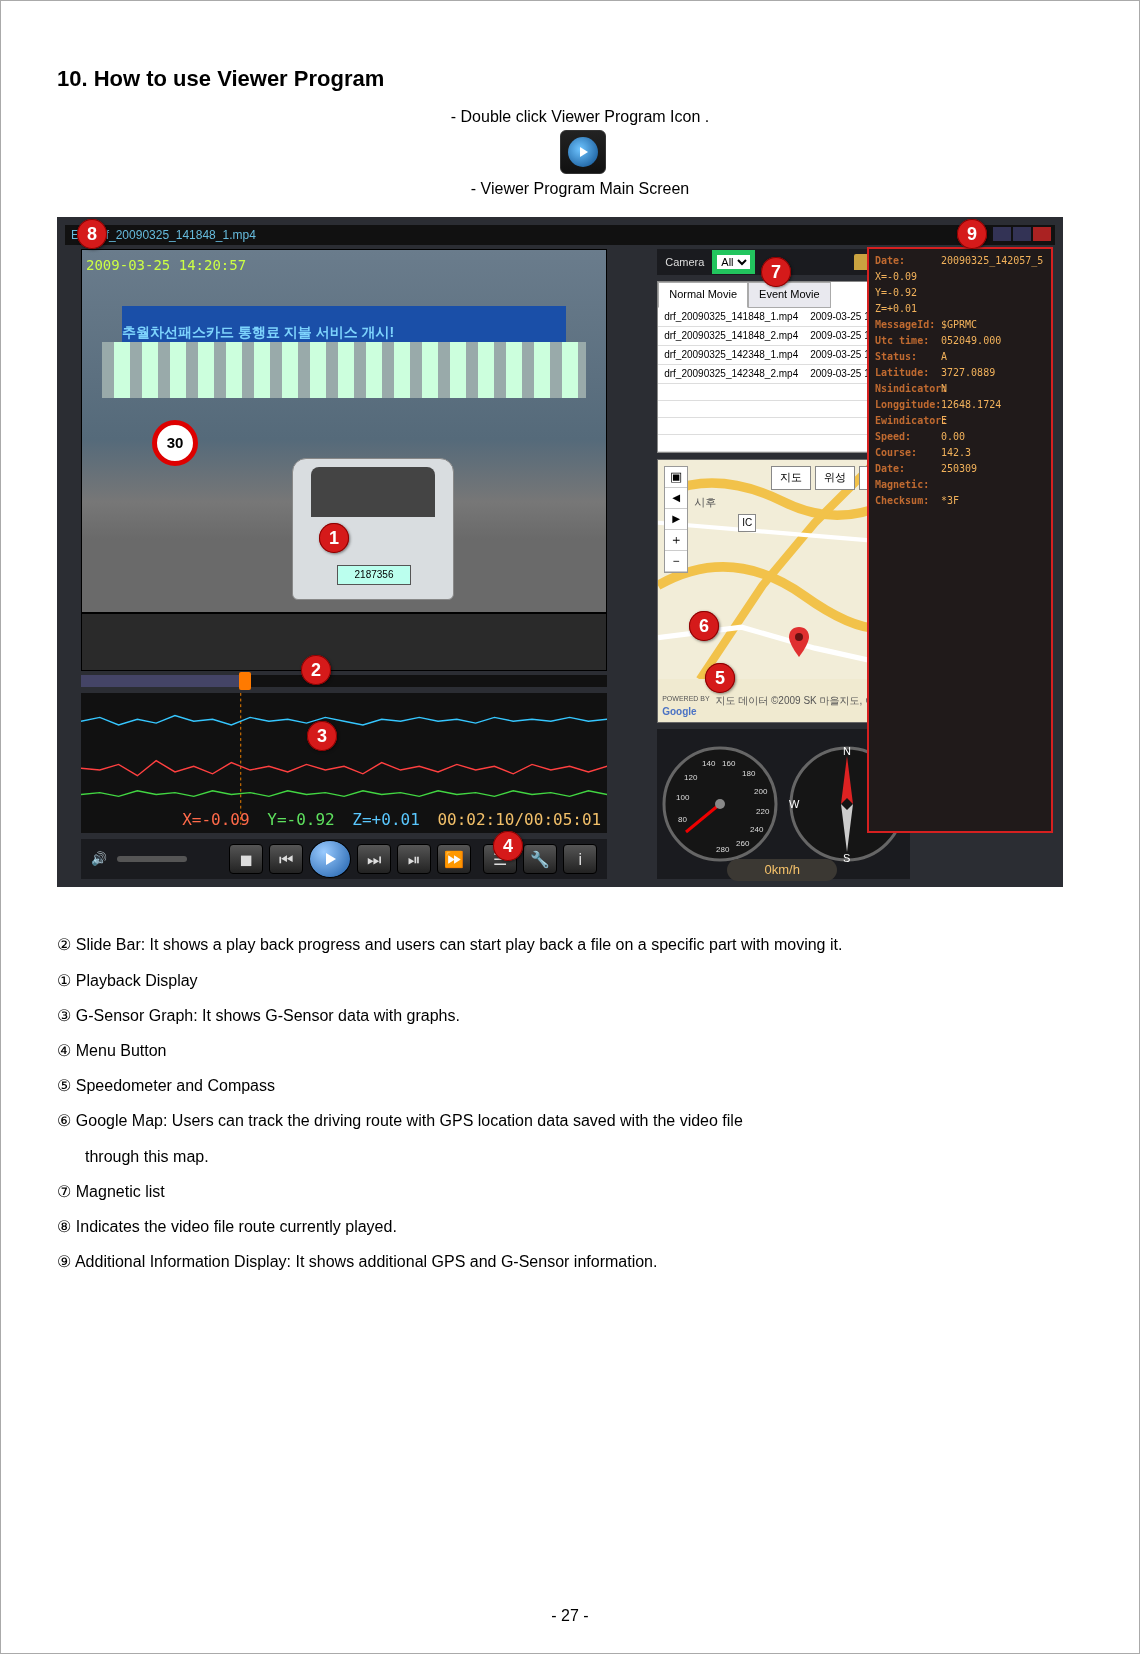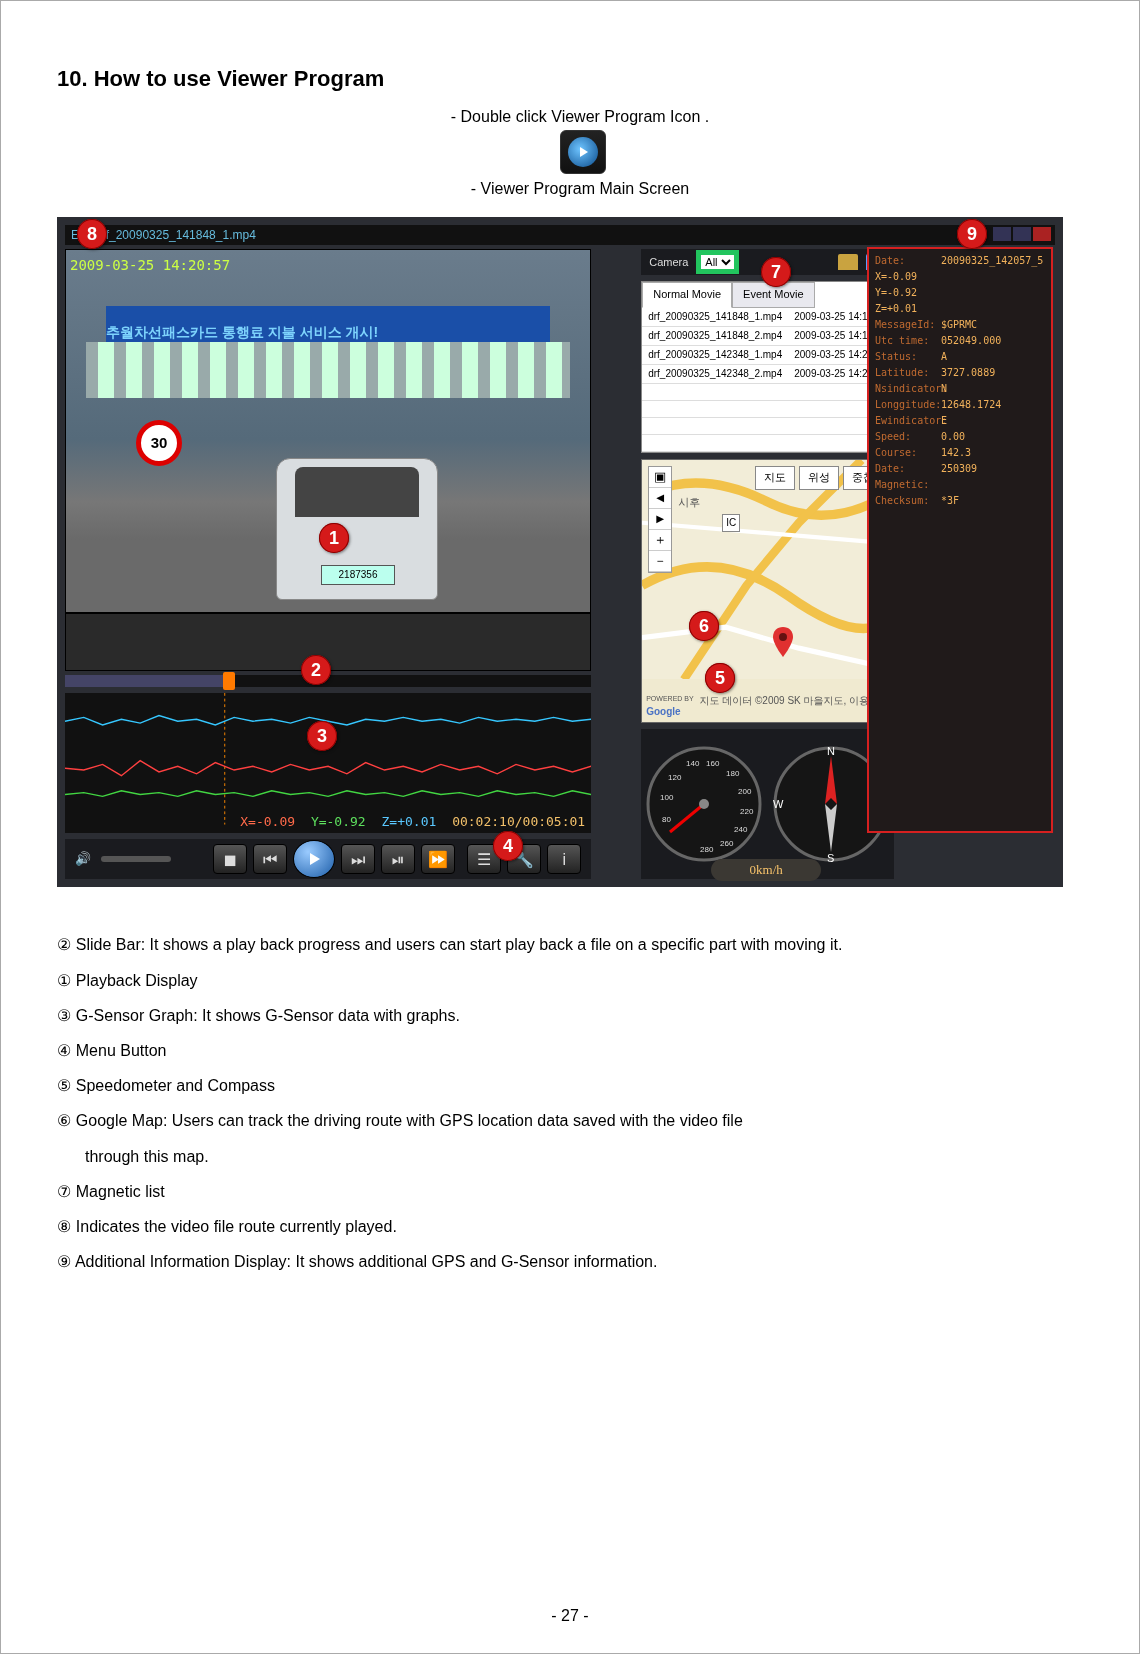--- a/index.html
+++ b/index.html
@@ -9,38 +9,38 @@
   .intro-row { display:flex; align-items:center; margin:2px 0;flex-direction:column;}
   .icon-box { width:44px; height:42px; background:linear-gradient(#222,#111); border:1px solid #333; border-radius:6px; display:flex; align-items:center; justify-content:center; margin-left:6px;}
   .play-disc { width:30px; height:30px; border-radius:50%; background:radial-gradient(circle at 40% 40%, #6ec4ff, #0a4a8a); display:flex; align-items:center; justify-content:center;}
   .play-disc svg { display:block;}
   .screenshot { margin-top:16px; width:1006px; background:#2b2d33; padding:8px; box-sizing:border-box; position:relative;}
   .title-bar { height:20px; background:#111; color:#6bd; font-size:12px; display:flex; align-items:center; padding:0 6px; position:relative;}
   .title-bar .win-ctrl { position:absolute; right:4px; top:2px; display:flex; gap:2px;}
   .title-bar .win-ctrl span { width:18px; height:14px; background:#a22; display:inline-block;}
   .title-bar .win-ctrl span.min { background:#335;}
   .main-grid { display:flex; gap:8px; margin-top:4px;}
-  .left-col { width:560px; }
+  .left-col { width:560px;margin-left:16px; }
   .right-col { flex:1; display:flex; flex-direction:column; gap:6px;}
   .video-area { height:420px; background: linear-gradient(#6a7c8c 0%, #556a7a 45%, #777 60%, #3b3b3b 100%); position:relative; border:1px solid #000;}
   .toll-sign { position:absolute; top:56px; left:40px; right:40px; height:34px; background:#1a4fa8; color:#7dd3fc; font-size:14px; text-align:left; line-height:16px; padding-top:18px; font-weight:bold;}
   .toll-roof { position:absolute; top:92px; left:20px; right:20px; height:56px; background: repeating-linear-gradient(90deg, #9aa 0 12px, #cfd 12px 28px);}
   .road { position:absolute; bottom:0; left:0; right:0; height:130px; background:#6a6a6a;}
   .dashboard { position:absolute; bottom:0; left:0; right:0; height:56px; background:#2a2a2a; border-top:2px solid #000;}
   .car-back { position:absolute; bottom:70px; left:210px; width:160px; height:140px; background:#d9dde0; border-radius:14px 14px 6px 6px; border:1px solid #888;}
   .car-back .plate { position:absolute; bottom:14px; left:44px; width:72px; height:18px; background:#bfe; border:1px solid #555; font-size:10px; text-align:center; line-height:18px;}
   .car-back .window { position:absolute; top:8px; left:18px; right:18px; height:50px; background:#444; border-radius:8px 8px 0 0;}
   .limit-sign { position:absolute; top:170px; left:70px; width:36px; height:36px; border:5px solid #d00; border-radius:50%; background:#fff; font-size:15px; text-align:center; line-height:36px; font-weight:bold;}
   .timestamp { position:absolute; top:4px; left:4px; color:#cf4; font-size:14px; font-family:monospace;}
   .slide-bar { height:12px; background:#111; margin-top:4px; position:relative;}
   .slide-fill { height:100%; width:30%; background:#446;}
   .slide-knob { position:absolute; top:-3px; left:30%; width:12px; height:18px; background:#ff7a00; border-radius:2px;}
   .gsensor { height:140px; background:#111; margin-top:6px; position:relative; overflow:hidden;}
   .gsensor svg { position:absolute; inset:0;}
-  .gsensor-labels { position:absolute; right:6px; bottom:1px; font-size:13px; font-family:monospace;}
+  .gsensor-labels { position:absolute; right:6px; bottom:1px; font-size:16px; font-family:monospace;}
   .gsensor-labels span { margin-left:8px;}
   .ctrl-bar { height:40px; background:#1a1b1f; margin-top:6px; display:flex; align-items:center; gap:6px; padding:0 10px;}
   .ctrl-bar .sep { flex:1;}
   .cbtn { width:32px; height:28px; background:linear-gradient(#555,#222); border:1px solid #000; border-radius:4px; display:flex; align-items:center; justify-content:center; color:#ddd;}
   .cbtn.big { width:40px; height:36px; border-radius:50%; background:radial-gradient(circle at 35% 30%, #9acbff, #1c5da8);}
   .vol-icon { color:#ddd; font-size:13px; margin-right:4px;}
   
   .file-header { background:#1a1b1f; height:26px; display:flex; align-items:center; gap:8px; padding:0 8px; font-size:11px; color:#ddd;}
   .file-header select { font-size:11px; background:#fff; border:5px solid #22c55e;}
   .file-header .sp { flex:1;}
@@ -55,26 +55,26 @@
   .map-panel { flex:1; background:#f0ead0; position:relative; border:1px solid #666; min-height:200px;}
   .map-toolbar-left { position:absolute; top:6px; left:6px; width:22px; background:#fff; border:1px solid #999;}
   .map-toolbar-left div { height:20px; border-bottom:1px solid #ccc; font-size:13px; text-align:center; line-height:20px;}
   .map-btns { position:absolute; top:6px; right:10px; display:flex; gap:4px;}
   .map-btns div { font-size:11px; background:#fff; border:1px solid #888; padding:2px 8px;}
   .map-roads { position:absolute; inset:0;}
   .map-pin { position:absolute; bottom:58px; left:56%; color:#d22; transform:translateX(-50%);}
   .map-footer { position:absolute; bottom:2px; left:4px; right:4px; display:flex; justify-content:space-between; font-size:10px; color:#555;}
   .gauges-row { height:150px; background:#1a1b1f; display:flex; align-items:center; justify-content:space-around; position:relative;}
   .gauge { width:120px; height:120px;}
-  .speed-label { position:absolute; bottom:-2px; left:70px; width:110px; height:22px; background:#3b3833; border-radius:12px; color:#f6c26a; font-size:13px; text-align:center; line-height:22px; font-family:Liberation Serif, serif;}
+  .speed-label { position:absolute; bottom:-2px; left:70px; width:110px; height:22px; background:#3b3833; border-radius:12px; color:#f6c26a; font-size:13px; text-align:center; line-height:22px; font-family:Liberation Sans, sans-serif;}
   .axis-car { width:160px; height:120px; position:relative;}
   .axis-car svg { position:absolute; inset:0;}
   
   .info-panel { position:absolute; top:30px; right:10px; width:170px; bottom:54px; background:#201a1a; border:2px solid #d62020; font-size:10px; color:#f2b25b; padding:4px 6px; font-family:monospace; line-height:1.6;}
-  .info-panel .lbl { color:#c06a30; display:inline-block; width:66px;}
+  .info-panel .lbl { color:#c06a30; display:inline-block; width:66px;font-weight:bold;}
   
   .marker { position:absolute; width:30px; height:30px; border-radius:50%; background:#d51a1a; color:#fff; display:flex; align-items:center; justify-content:center; font-size:18px; font-weight:bold; box-shadow:0 0 0 1px #800 inset, 1px 1px 3px rgba(0,0,0,.5); z-index:20;}
   
   .desc { margin-top:40px; font-size:16px; line-height:2.2;}
   .desc .line { }
   .desc .indent { padding-left:28px; display:block;}
   .pgnum { position:absolute; bottom:24px; left:0; right:0; text-align:center; font-size:16px;}
 </style>
 </head>
 <body>

